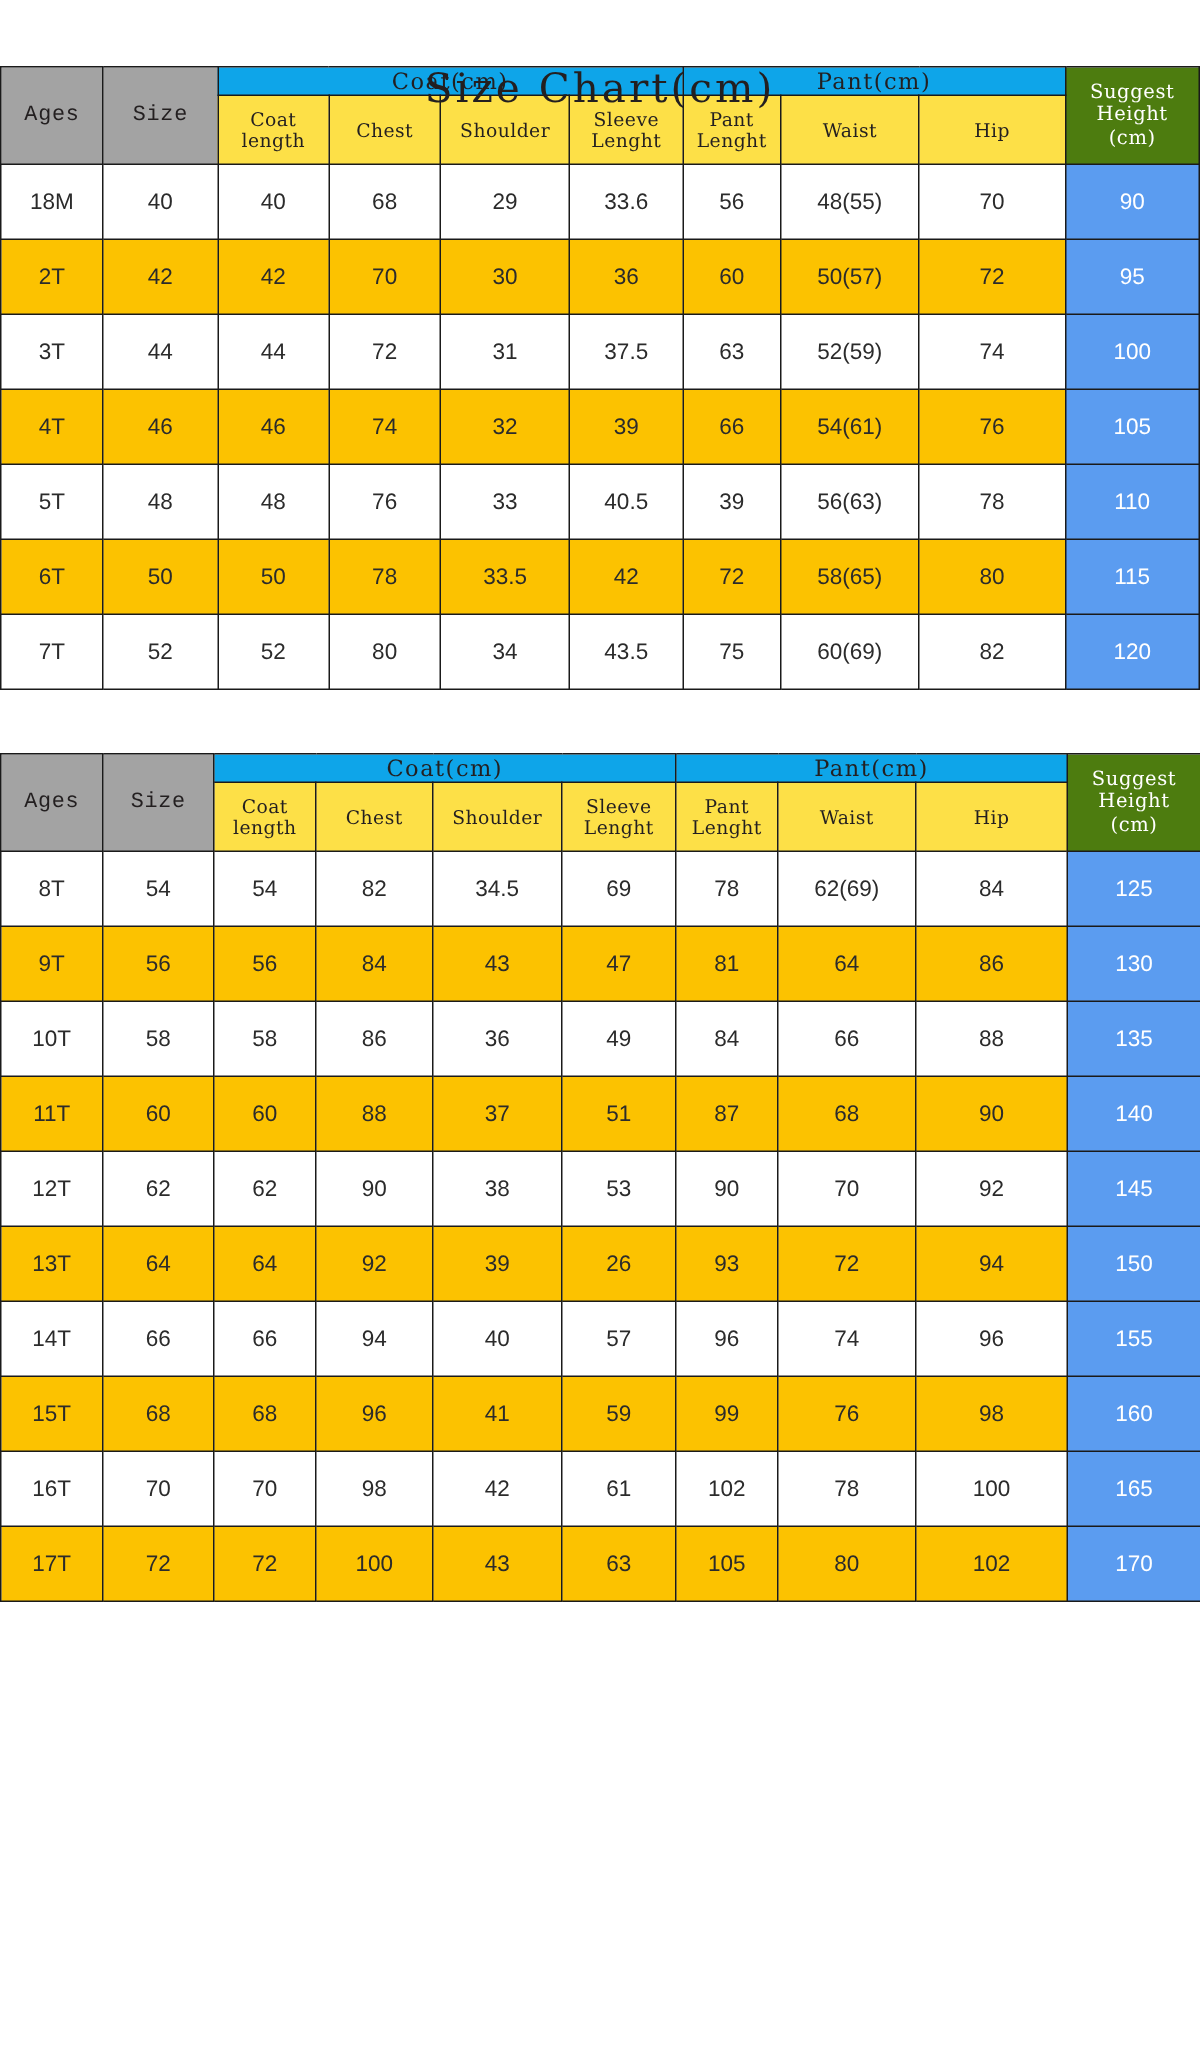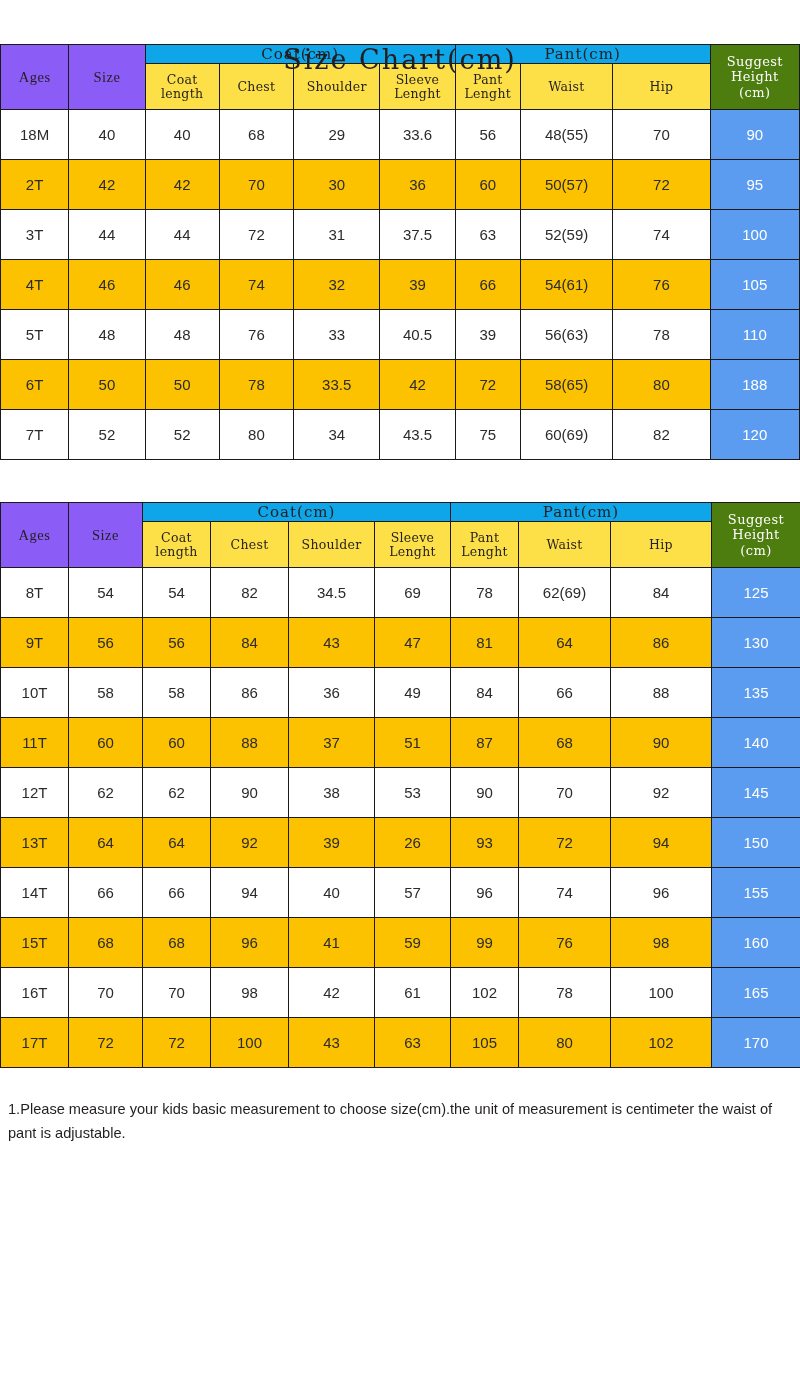--- a/index.html
+++ b/index.html
@@ -32,26 +32,26 @@
   table.sizechart td,table.sizechart th{
     border:1px solid #1a1a1a;
     text-align:center;
     vertical-align:middle;
     padding:0;
     font-weight:normal;
   }
 
   
   .hd{
-    font-family:Liberation Serif, serif;
+    font-family:Liberation Mono, monospace;
     font-size:14.5px;
     line-height:1.12;
     letter-spacing:0.5px;
     color:#231f20;
-    background:#8b5cf6;
+    background:#a3a3a3;
   }
   .hd-sub{
     font-family:"DejaVu Serif", serif;
     font-size:12.5px;
     line-height:1.12;
     letter-spacing:0.3px;
     color:#231f20;
     background:#fde047;
   }
   .hd-group{
@@ -211,21 +211,21 @@
         <tr class="r-orange">
           <td class="cell">6T</td>
           <td class="cell">50</td>
           <td class="cell">50</td>
           <td class="cell">78</td>
           <td class="cell">33.5</td>
           <td class="cell">42</td>
           <td class="cell">72</td>
           <td class="cell">58(65)</td>
           <td class="cell">80</td>
-          <td class="cell height-col">188</td>
+          <td class="cell height-col">115</td>
         </tr>
         <tr class="r-white">
           <td class="cell">7T</td>
           <td class="cell">52</td>
           <td class="cell">52</td>
           <td class="cell">80</td>
           <td class="cell">34</td>
           <td class="cell">43.5</td>
           <td class="cell">75</td>
           <td class="cell">60(69)</td>
@@ -401,16 +401,15 @@
           <td class="cell">80</td>
           <td class="cell">102</td>
           <td class="cell height-col">170</td>
         </tr>
       </tbody>
   </table>
 
   <div class="gap2"></div>
 
   <div class="notes">
-    <p>1.Please measure your kids basic measurement to choose size(cm).the unit of measurement is centimeter the waist of pant is adjustable.</p>
   </div>
 
 </div>
 
 </body></html>

